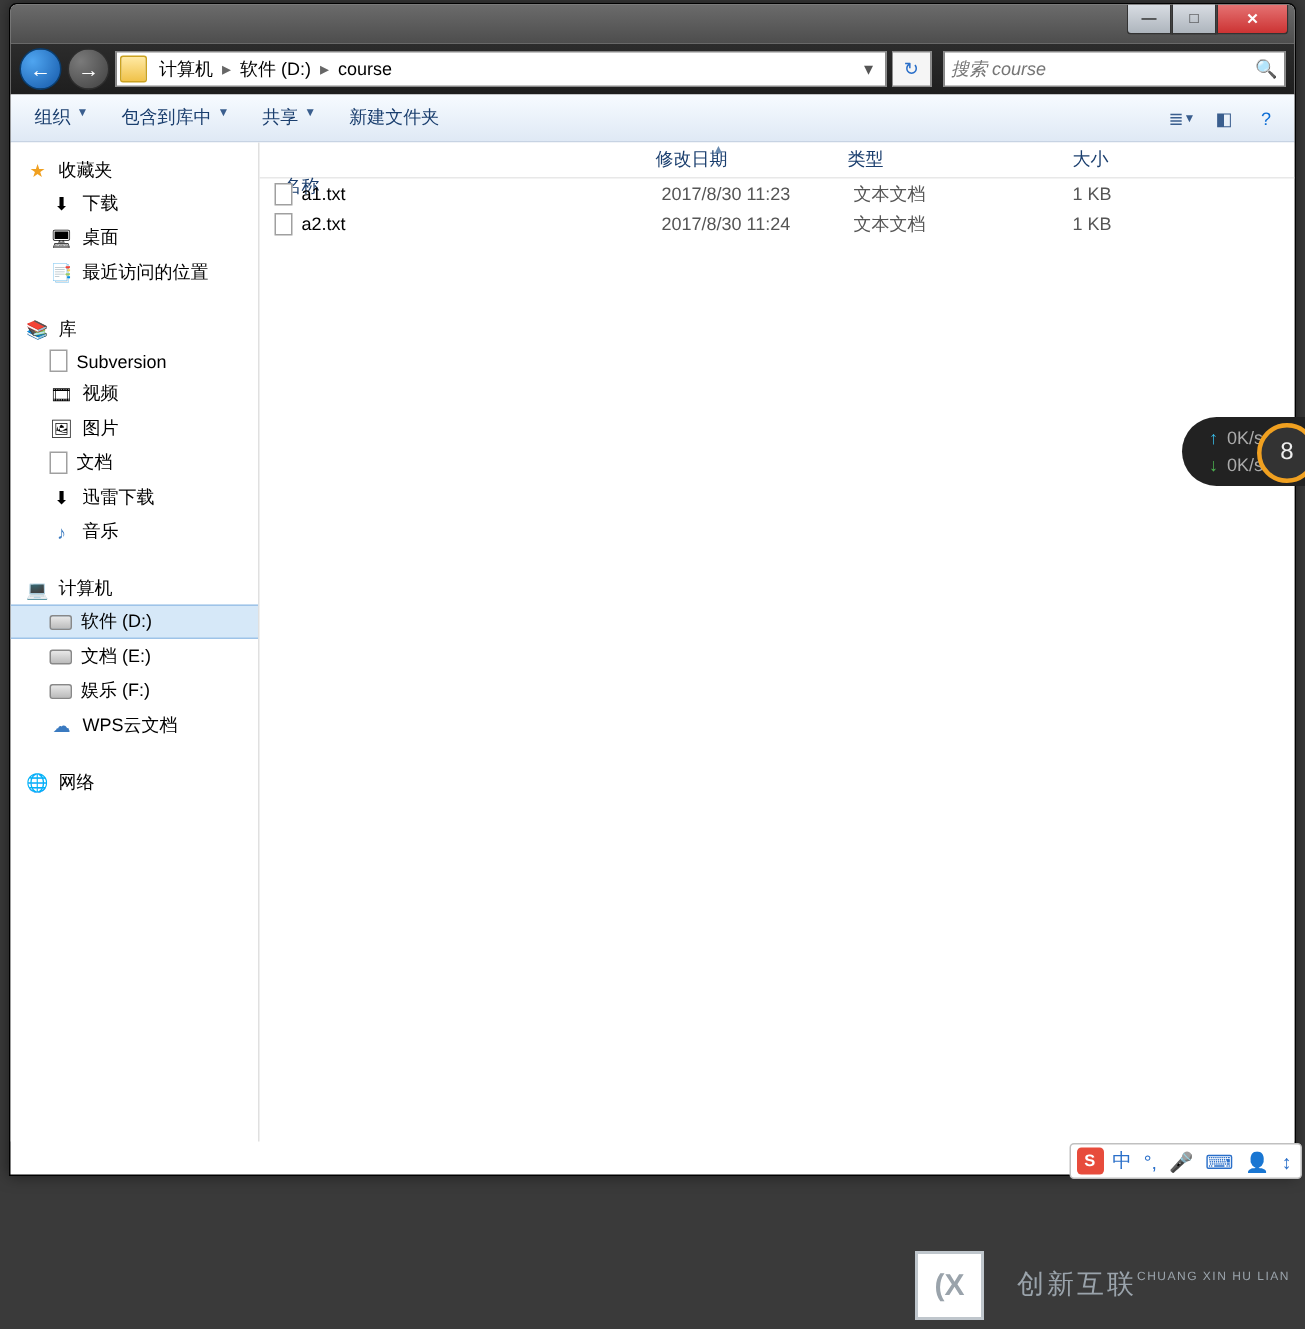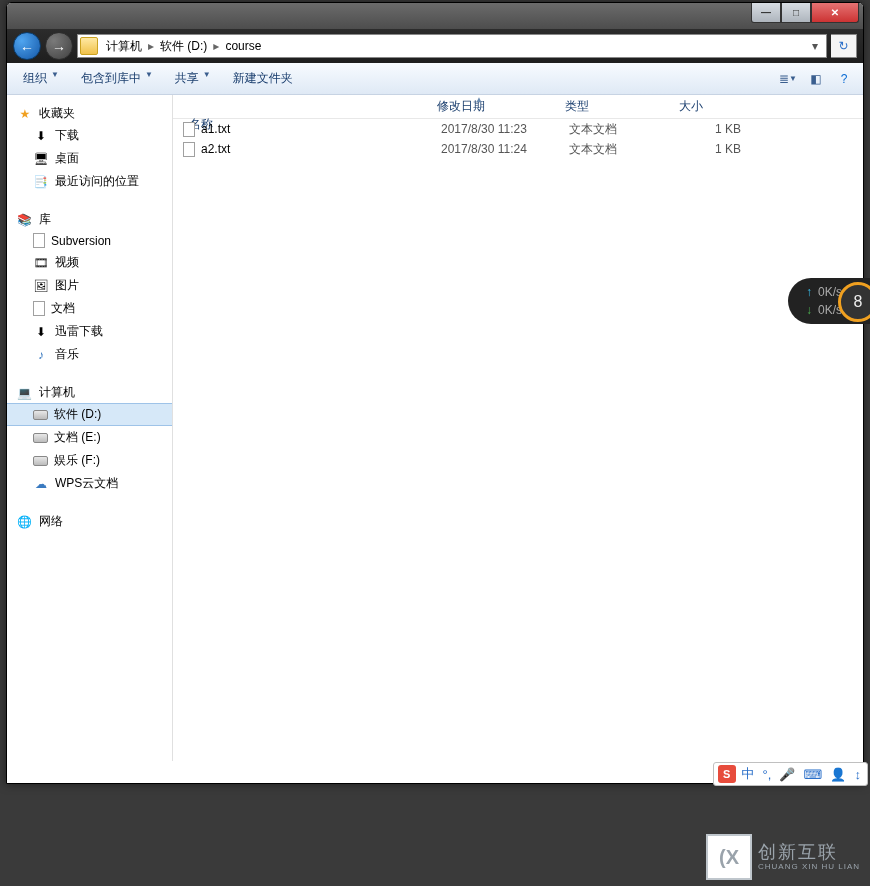--- a/index.html
+++ b/index.html
@@ -44,42 +44,42 @@
   .ic.lib { color:#3a7ac0;}
   .ic.music { color:#3a7ac0;}
   .ic.cloud { color:#3a7ac0;}
   .ic.doc { background:#fff; border:1px solid #a0a0a0; width:12px; height:15px; position:relative;}
   .main-area { flex:1; display:flex; flex-direction:column;}
   .col-headers { height:24px; display:flex; align-items:center; border-bottom:1px solid #e8e8e8; color:#1a3e6e; font-size:12px;}
   .col { padding:0 8px; cursor:default; height:100%; display:flex; align-items:center; border-right:1px solid transparent;}
   .col.name { width:256px; padding-left:16px;margin-top:36px;}
   .col.date { width:128px;}
   .col.type { width:114px;}
-  .col.size { width:86px;}
+  .col.size { width:86px;margin-left:36px;}
   .sort-ind { position:absolute; left:302px; top:0; font-size:8px; color:#6a8bb0;}
   .file-list { flex:1; overflow:auto;}
   .file-row { height:20px; display:flex; align-items:center; padding-left:10px;}
   .file-row .ic.doc { margin-right:6px;}
   .fc { overflow:hidden; white-space:nowrap; text-overflow:ellipsis;}
   .fc.name { width:240px;}
   .fc.date { width:128px; color:#555;}
   .fc.type { width:114px; color:#555;}
   .fc.size { width:72px; text-align:right; color:#555; padding-right:14px;}
   
   .speed-widget { position:absolute; right:0; top:278px; width:82px; height:46px; background:#222; border-radius:24px 0 0 24px; color:#aaa; font-size:10px; padding:6px 6px 6px 18px; display:flex; flex-direction:column; justify-content:center; gap:4px;}
   .speed-widget .ln { display:flex; align-items:center; gap:6px;}
   .speed-widget .up::before { content:"↑"; color:#39c0ed;}
   .speed-widget .dn::before { content:"↓"; color:#4caf50;}
   .speed-circle { position:absolute; right:-8px; top:282px; width:40px; height:40px; border-radius:50%; background:#333; border:3px solid #f0a020; color:#eee; display:flex; align-items:center; justify-content:center; font-size:16px;}
   .ime-bar { position:absolute; right:2px; bottom:100px; height:24px; background:#fff; border:1px solid #c0c0c0; display:flex; align-items:center; gap:4px; padding:0 4px; border-radius:3px;}
   .ime-bar .sogou { width:18px; height:18px; background:#e74c3c; color:#fff; display:flex; align-items:center; justify-content:center; font-weight:bold; border-radius:3px; font-size:11px;}
   .ime-bar .itm { color:#2a6fc9; font-size:13px; padding:0 2px;}
   .logo-wm { position:absolute; right:10px; bottom:6px; display:flex; align-items:center; gap:6px; color:#9aa3ab;}
   .logo-wm .lg { width:46px; height:46px; border:2px solid #bfc6cc; display:flex; align-items:center; justify-content:center; font-size:20px; color:#9aa3ab; font-weight:bold; background:#fff;}
-  .logo-wm .tx { display:flex; flex-direction:column; line-height:1.1;}
+  .logo-wm .tx { display:flex; flex-direction:row; line-height:1.1;margin-left:16px;}
   .logo-wm .tx .cn { font-size:18px; letter-spacing:2px;}
   .logo-wm .tx .en { font-size:8px; letter-spacing:1px;}
 </style>
 </head>
 <body>
 
 <div class="desktop-bg"></div>
 
 <div class="window">
 
@@ -96,20 +96,24 @@
       <span class="folder-ic"></span>
       <span class="crumb">计算机</span>
       <span class="crumb-sep">▸</span>
       <span class="crumb">软件 (D:)</span>
       <span class="crumb-sep">▸</span>
       <span class="crumb">course</span>
       <span style="flex:1"></span>
       <span class="addr-drop">▾</span>
     </div>
     <div class="refresh">↻</div>
+    <div class="search-box">
+      <input placeholder="搜索 course" style="">
+      <span class="mag">🔍</span>
+    </div>
   </div>
 
 
   <div class="tool-bar">
     <div class="tool-btn">
         <span>组织</span>
         <span class="tool-drop">▼</span>
       </div>
     <div class="tool-btn">
         <span>包含到库中</span>

